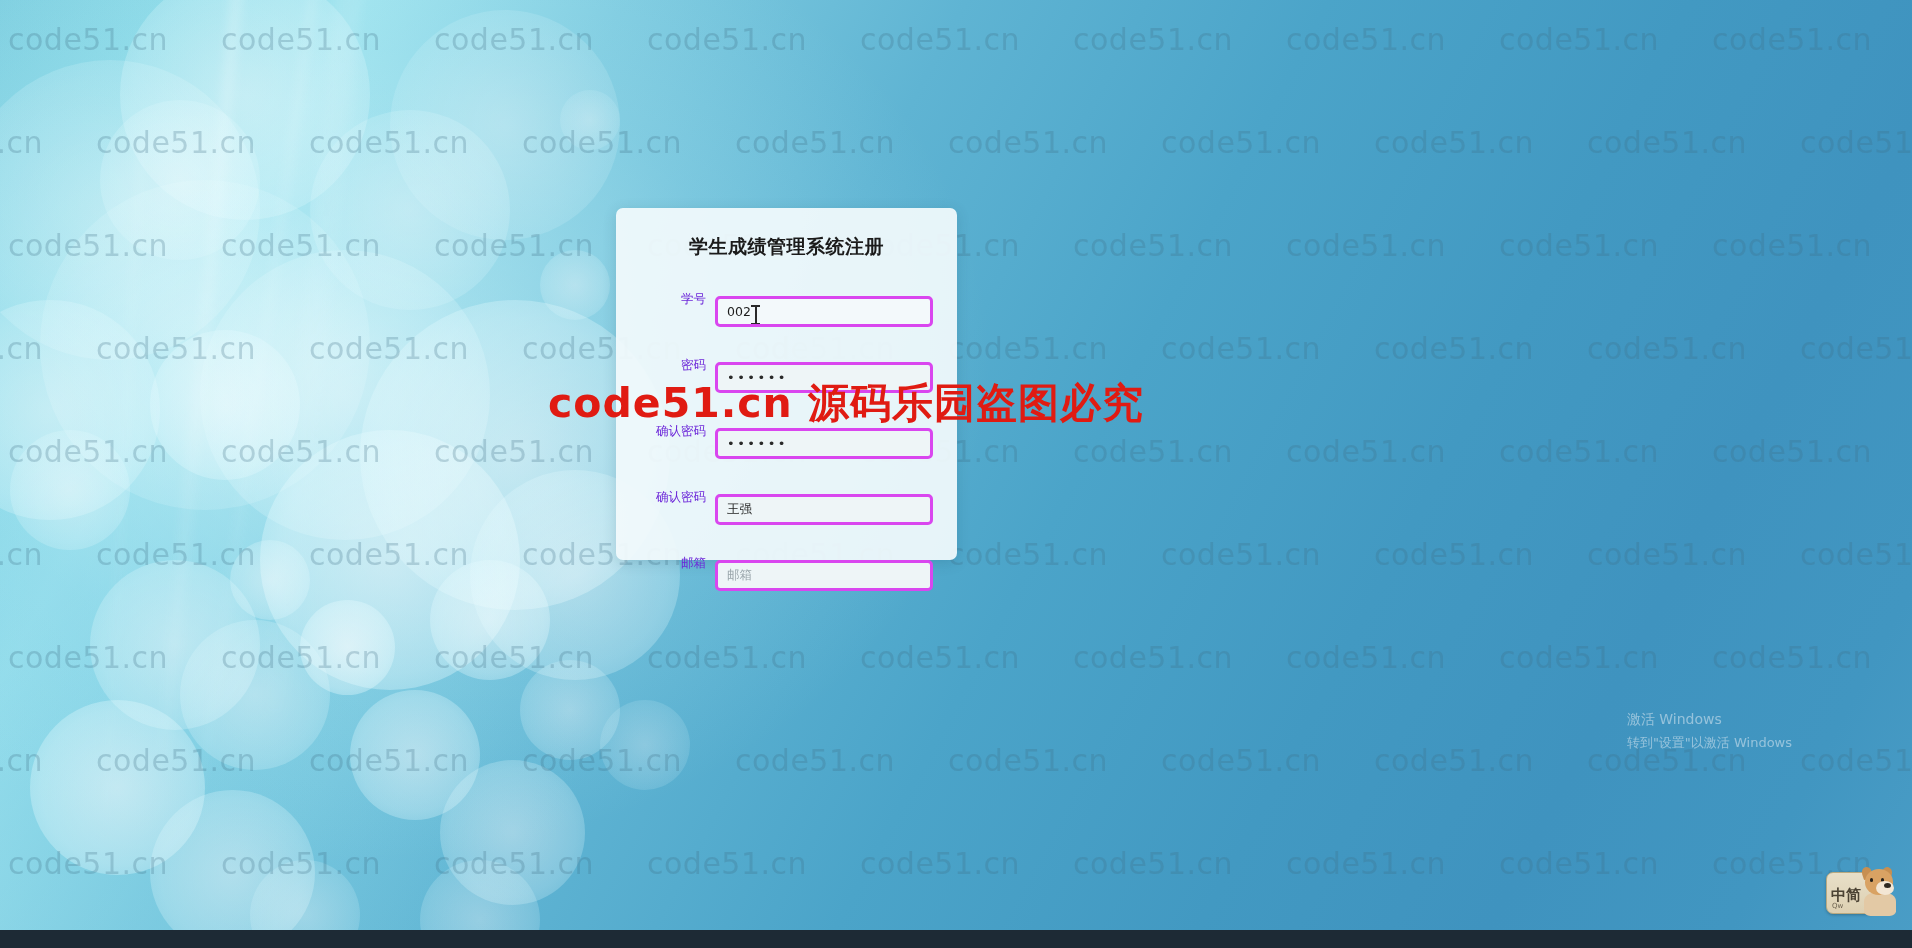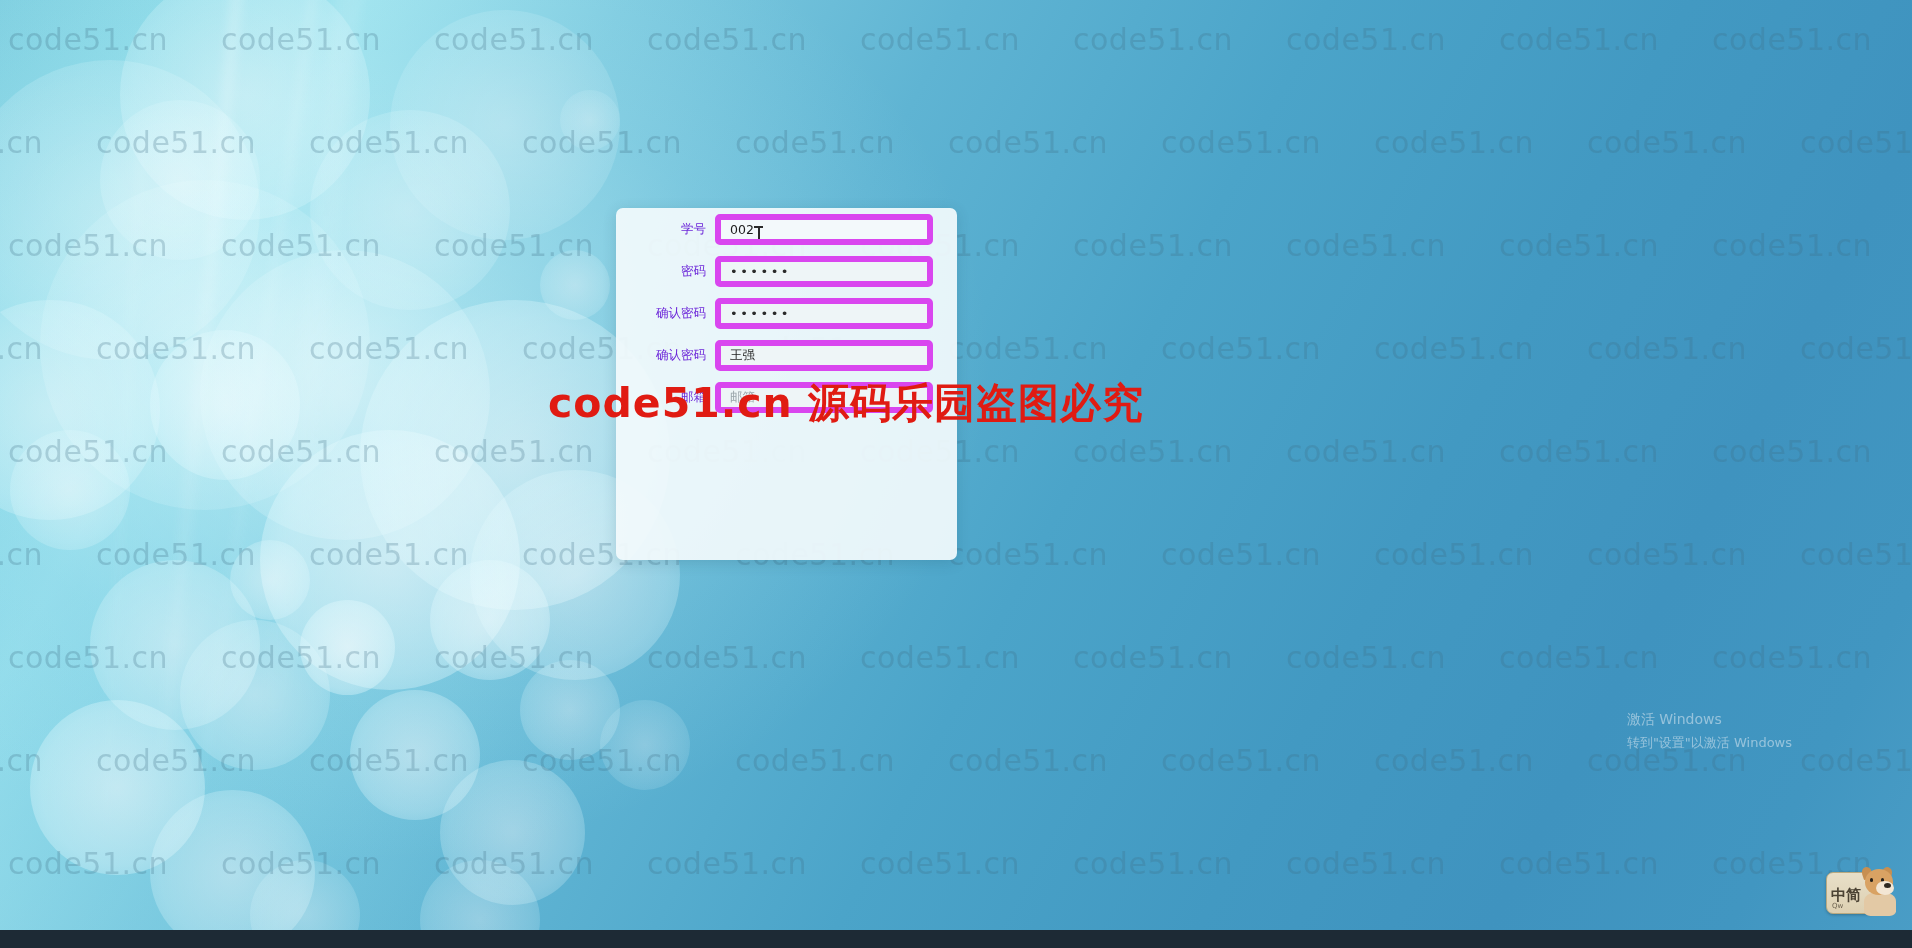--- a/index.html
+++ b/index.html
@@ -129,30 +129,31 @@
     font-family: "DejaVu Sans", sans-serif;
     line-height: 1;
     flex: none;
   }
 
   .field {
     position: relative;
     flex: 1;
     height: 31px;
     box-sizing: border-box;
-    border: 6px solid #d946ef;
+    border: 3px solid #d946ef;
     border-radius: 5px;
     background: #eef5f7;
     display: flex;
     align-items: center;
     padding: 0 9px;
     font-size: 12.5px;
     color: #1d1d1d;
     font-family: "DejaVu Sans", sans-serif;
     overflow: hidden;
+    margin-top: 24px;
   }
   .field.focused {
     background: #f3f9fb;
   }
   .field .val { white-space: nowrap; }
   .field .ph { color: #9aa5ab; }
 
   .dots {
     letter-spacing: 2.5px;
     font-size: 13px;
@@ -457,20 +458,21 @@
       <div class="wm" style="left: 434px; top: 846px;">code51.cn</div>
       <div class="wm" style="left: 647px; top: 846px;">code51.cn</div>
       <div class="wm" style="left: 860px; top: 846px;">code51.cn</div>
       <div class="wm" style="left: 1073px; top: 846px;">code51.cn</div>
       <div class="wm" style="left: 1286px; top: 846px;">code51.cn</div>
       <div class="wm" style="left: 1499px; top: 846px;">code51.cn</div>
       <div class="wm" style="left: 1712px; top: 846px;">code51.cn</div>
     </div>
 
   <div class="card">
+    <h1 class="card-title">学生成绩管理系统注册</h1>
     <div class="form" id="form-rows">
         <div class="form-row">
           <div class="form-label">学号</div>
           <div class="field focused">
             <span class="val">002</span>
             <span class="ibeam">
               <span></span>
             </span>
           </div>
         </div>

